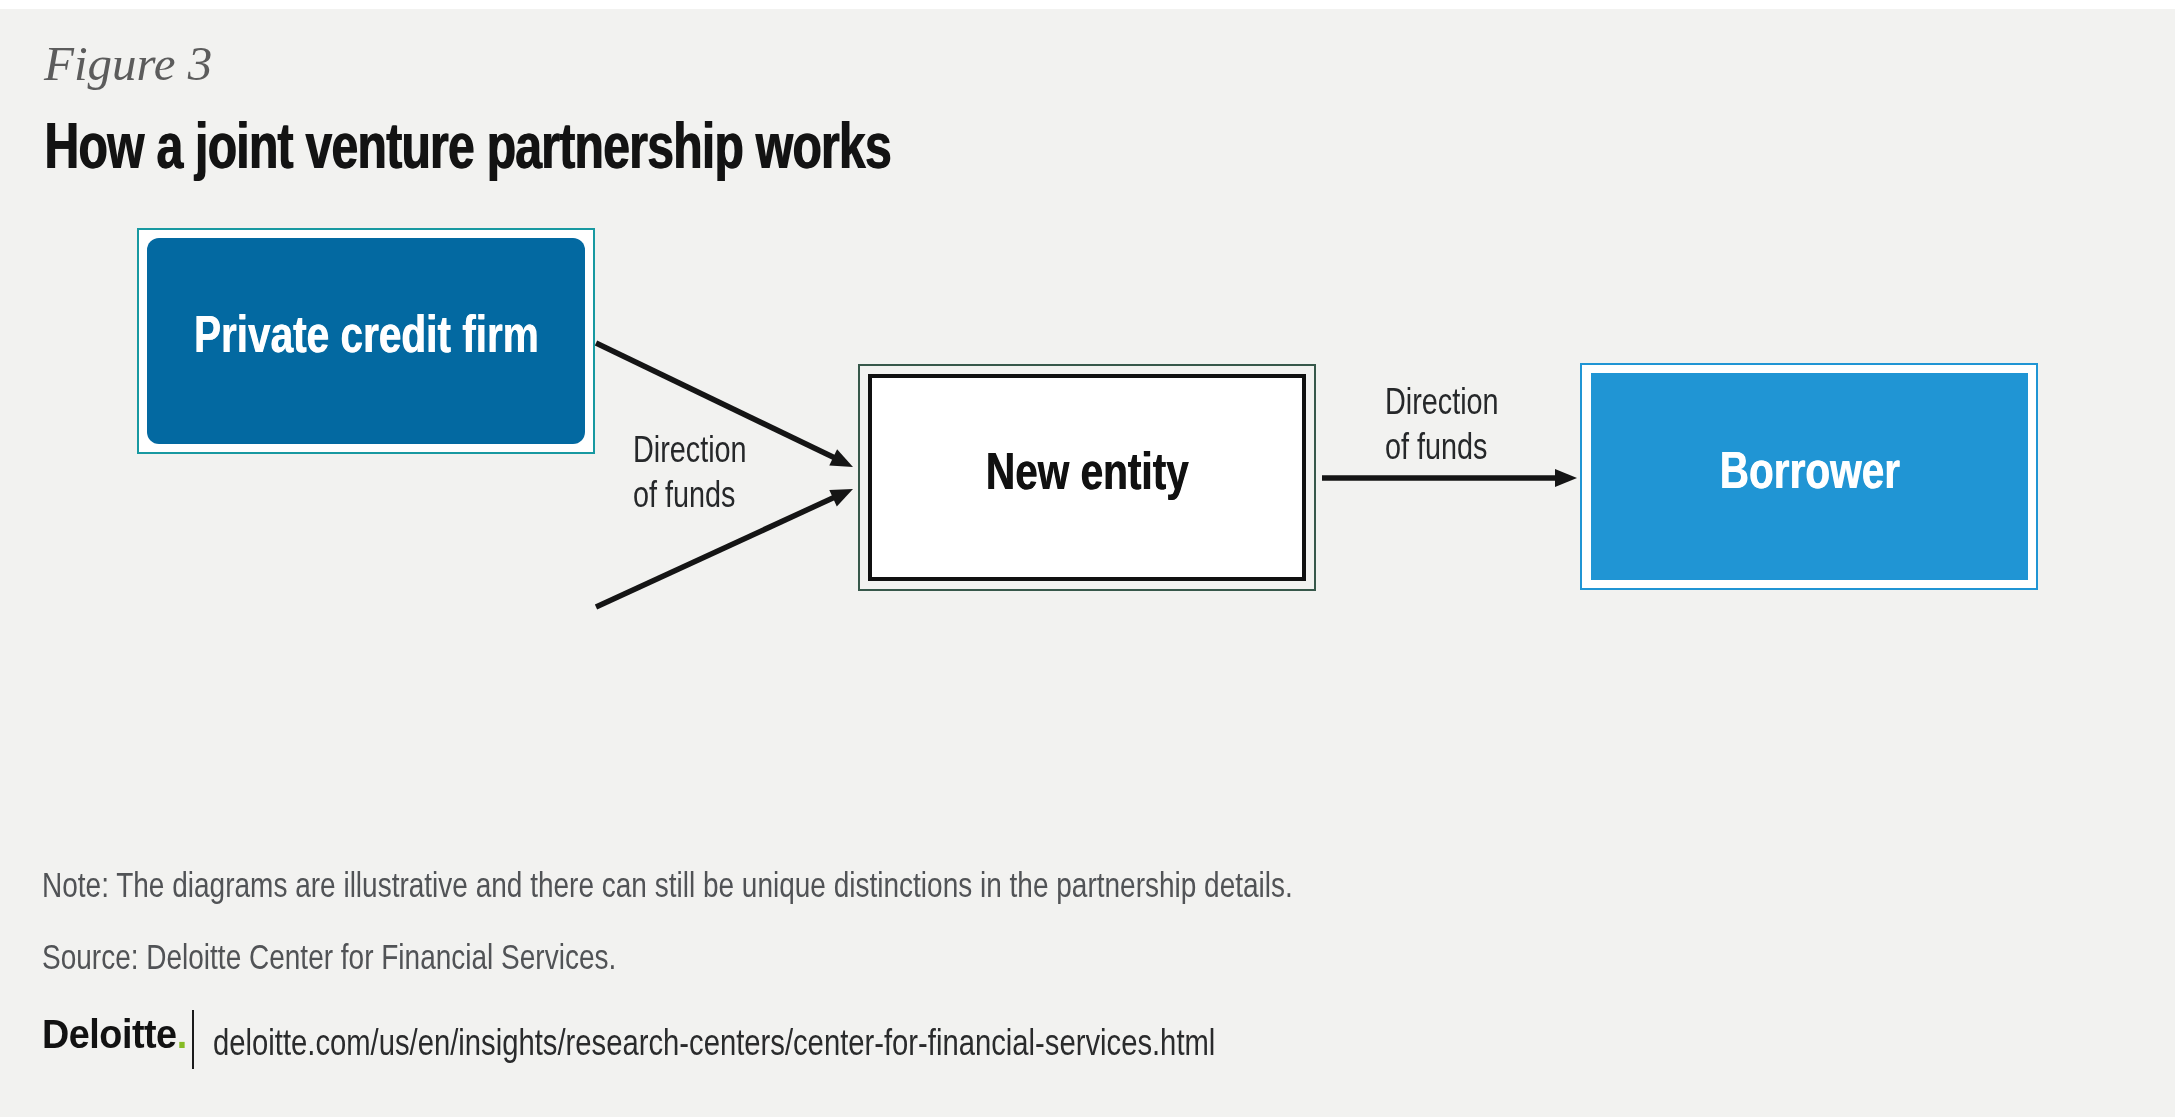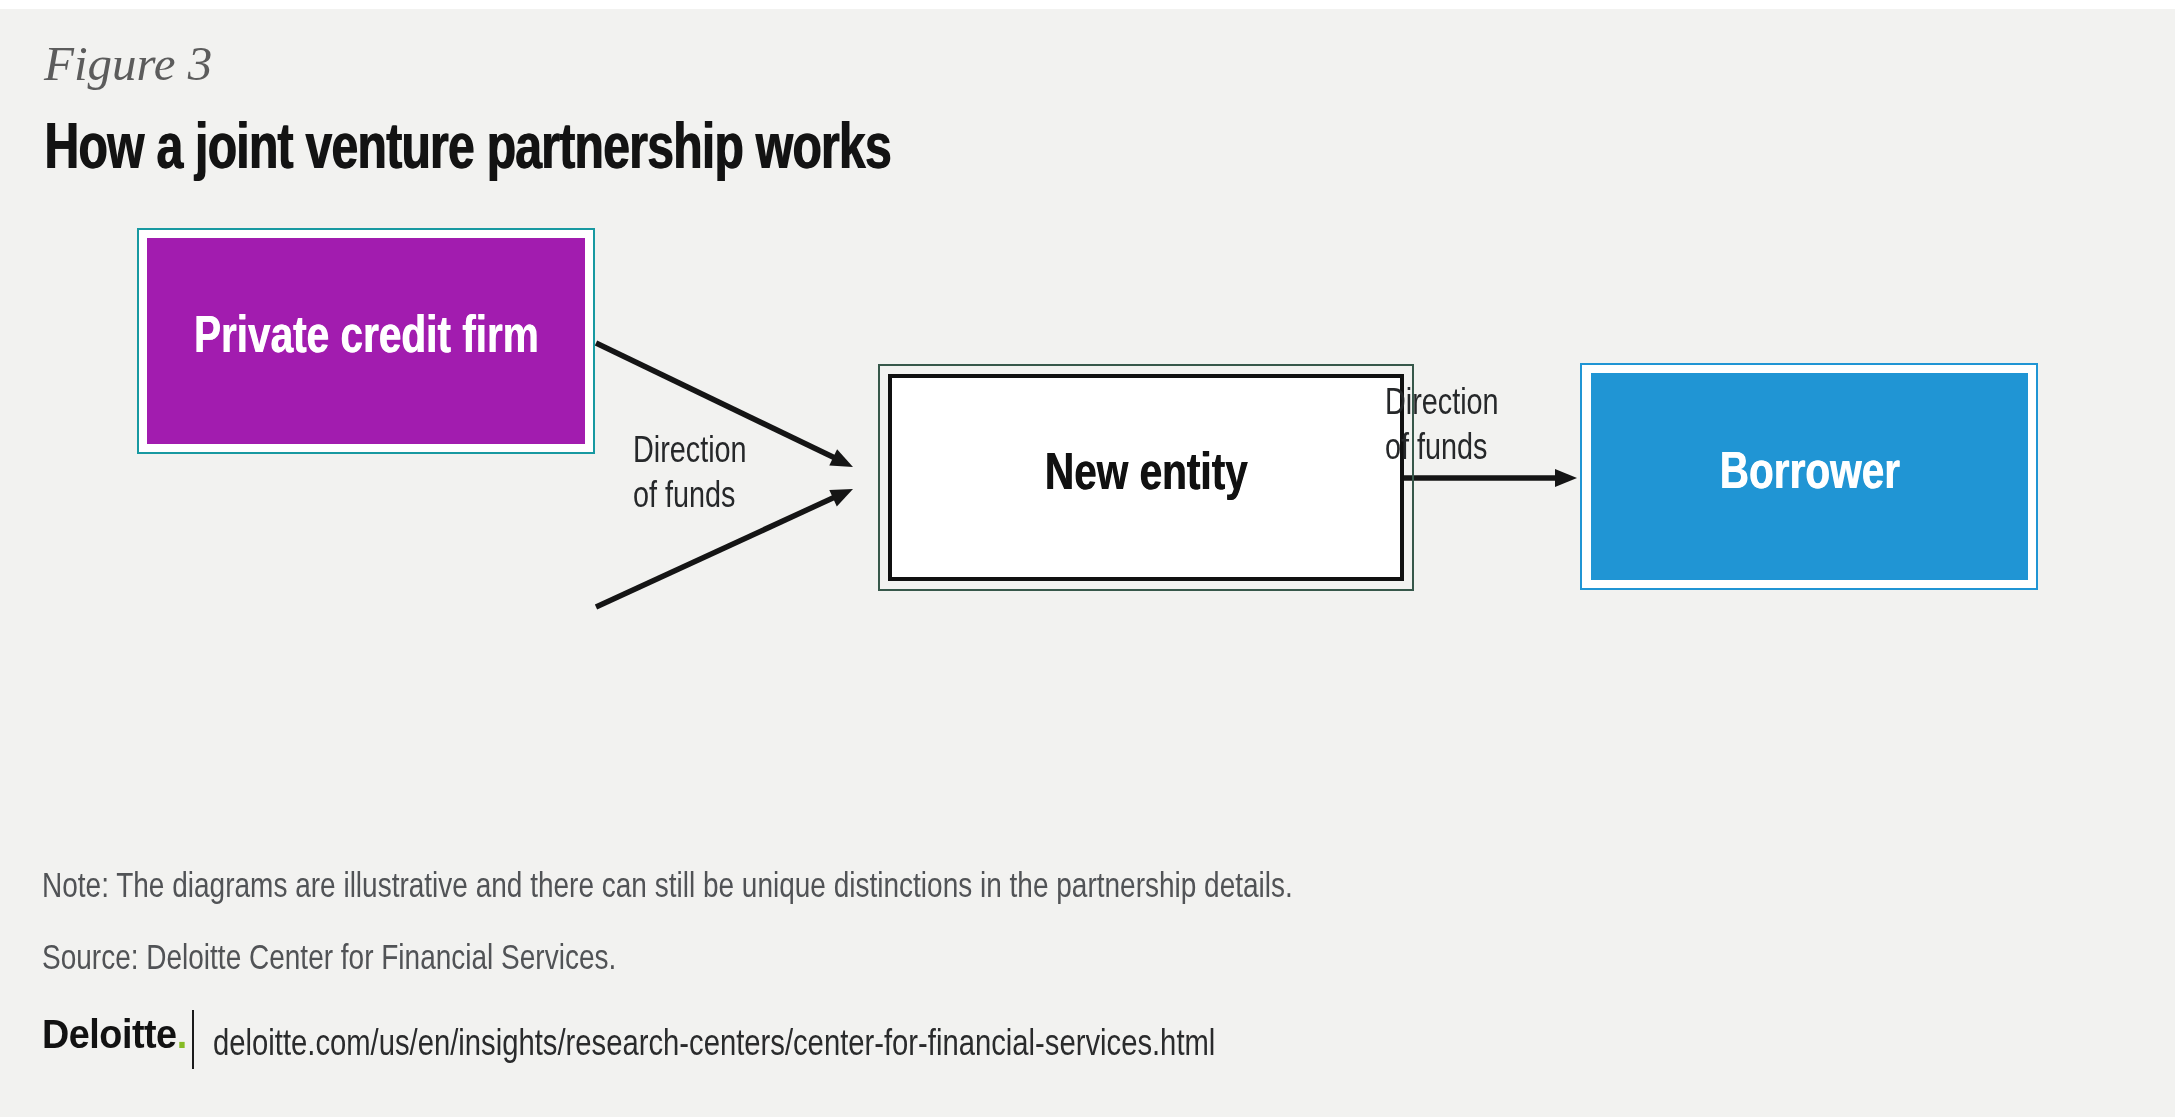--- a/index.html
+++ b/index.html
@@ -43,21 +43,21 @@
   }
   .entity-label{
     font-size:52px;font-weight:700;line-height:1;
     transform:scaleX(0.78);transform-origin:center center;
     text-shadow:0.8px 0 0 currentColor;
     position:relative;top:-7px;
     white-space:nowrap;
   }
   .box-private{left:137px;top:228px;width:458px;height:226px;}
   .box-bank{left:137px;top:498px;width:458px;height:230px;}
-  .box-newentity{left:858px;top:364px;width:536px;height:227px;margin-left:20px;}
+  .box-newentity{left:858px;top:364px;width:458px;height:227px;}
   .box-borrower{left:1580px;top:363px;width:458px;height:227px;padding-left:9px;}
 
   
   .arrows-svg{position:absolute;left:0;top:0;width:2175px;height:1117px;pointer-events:none;}
 
   .edge-label{
     position:absolute;
     font-size:36px;line-height:45px;
     color:#26282A;
     transform:scaleX(0.80);transform-origin:left top;
@@ -117,21 +117,21 @@
       <line class="arrow-line" x1="596" y1="607" x2="835" y2="497" stroke="#151515" stroke-width="5.5"></line>
       <polygon class="arrow-head" points="853,489 836.8,506.4 829.3,490.0" fill="#151515"></polygon>
     </g>
     <g>
       <line class="arrow-line" x1="1322" y1="478" x2="1557" y2="478" stroke="#151515" stroke-width="5.5"></line>
       <polygon class="arrow-head" points="1577,478 1555,469 1555,487" fill="#151515"></polygon>
     </g>
   </svg>
 
   <div class="entity box-private" style="border-color: rgb(24, 153, 161);">
-    <div class="entity-inner" style="background: #a21caf; color: rgb(255, 255, 255);">
+    <div class="entity-inner" style="background: #0369a1; color: rgb(255, 255, 255); border-radius: 12px;">
       <span class="entity-label">Private credit firm</span>
     </div>
   </div>
 
 
   <div class="entity entity--transparent box-newentity" style="border-color: rgb(55, 88, 74);">
     <div class="entity-inner" style="background: rgb(255, 255, 255); color: rgb(17, 17, 17); border: 4px solid rgb(16, 16, 16);">
       <span class="entity-label">New entity</span>
     </div>
   </div>

